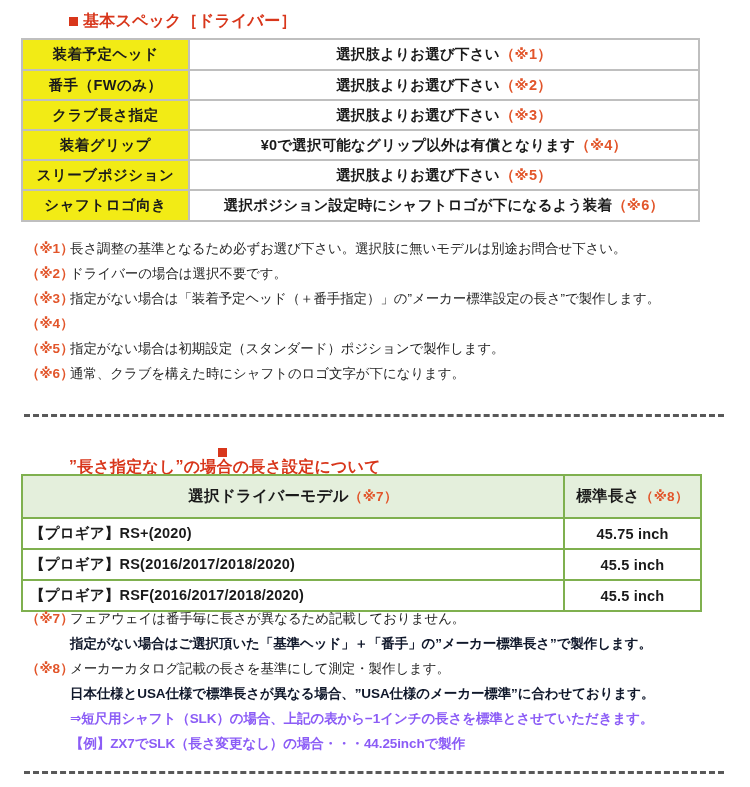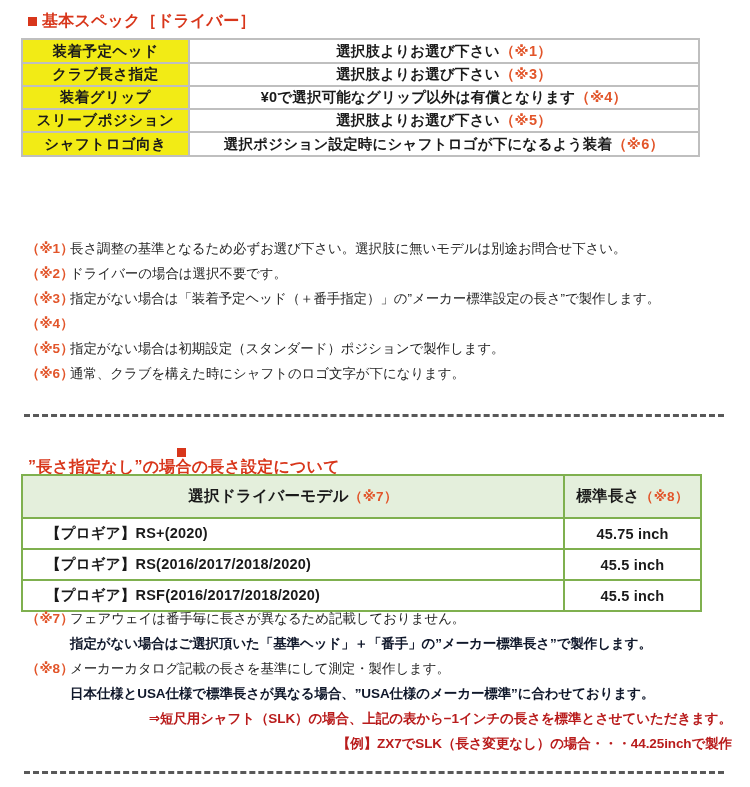--- a/index.html
+++ b/index.html
@@ -26,20 +26,21 @@
 
   
   .section-heading {
     color: #d8361b;
     font-weight: bold;
     font-size: 16px;
     letter-spacing: 0.2px;
     display: flex;
     align-items: center;
     white-space: nowrap;
+    margin-left: 41px;
   }
   .heading-marker {
     display: inline-block;
     width: 9px;
     height: 9px;
     background: #d8361b;
     margin-right: 5px;
     flex: 0 0 auto;
   }
 
@@ -63,21 +64,21 @@
     width: 679px;
     border: 2px solid #bfbfbf;
     border-collapse: separate;
     border-spacing: 0;
     box-sizing: border-box;
     background: #ffffff;
   }
   .spec-table td {
     border: 1px solid #bfbfbf;
     box-sizing: border-box;
-    height: 23px;
+    height: 30px;
     padding: 0 4px;
     font-size: 14.5px;
   }
   .spec-table td.label {
     width: 166px;
     background: #f2eb15;
     color: #1a1a1a;
     font-weight: bold;
     text-align: center;
     letter-spacing: 0.5px;
@@ -137,22 +138,21 @@
     display: block;
     margin-left: 44px;
     font-size: 13.5px;
     line-height: 25px;
     color: #0f172a;
     font-weight: bold;
     white-space: nowrap;
     letter-spacing: -0.1px;
   }
   .note-sub.alert {
-    color: #b91c1c;
-    text-align: right;
+    color: #8b5cf6;
   }
 
   
   .divider {
     position: absolute;
     left: 24px;
     width: 700px;
     height: 0;
     border-top: 3px dashed #595959;
   }
@@ -181,21 +181,21 @@
   }
   .length-table thead th {
     background: #e4efdc;
     text-align: center;
     height: 43px;
     font-size: 15.5px;
     letter-spacing: 0.3px;
   }
   .length-table td.model {
     text-align: left;
-    padding-left: 23px;
+    padding-left: 7px;
     letter-spacing: 0.2px;
   }
   .length-table td.len {
     text-align: center;
     letter-spacing: 0.2px;
     border-radius: 15px;
   }
   .col-model { width: 542px; }
   .col-len { width: 137px; }
   .th-ref {
@@ -212,20 +212,24 @@
   <div class="section-heading" id="heading-basic-spec">
     <span class="heading-marker"></span>
     <span>基本スペック［ドライバー］</span>
   </div>
 
   <table class="spec-table">
     <tbody>
       <tr>
         <td class="label">装着予定ヘッド</td>
         <td class="value"><span>選択肢よりお選び下さい</span><span class="ref">（※1）</span></td>
+      </tr>
+      <tr>
+        <td class="label">番手（FWのみ）</td>
+        <td class="value"><span>選択肢よりお選び下さい</span><span class="ref">（※2）</span></td>
       </tr>
       <tr>
         <td class="label">クラブ長さ指定</td>
         <td class="value"><span>選択肢よりお選び下さい</span><span class="ref">（※3）</span></td>
       </tr>
       <tr>
         <td class="label">装着グリップ</td>
         <td class="value"><span>¥0で選択可能なグリップ以外は有償となります</span><span class="ref">（※4）</span></td>
       </tr>
       <tr>

